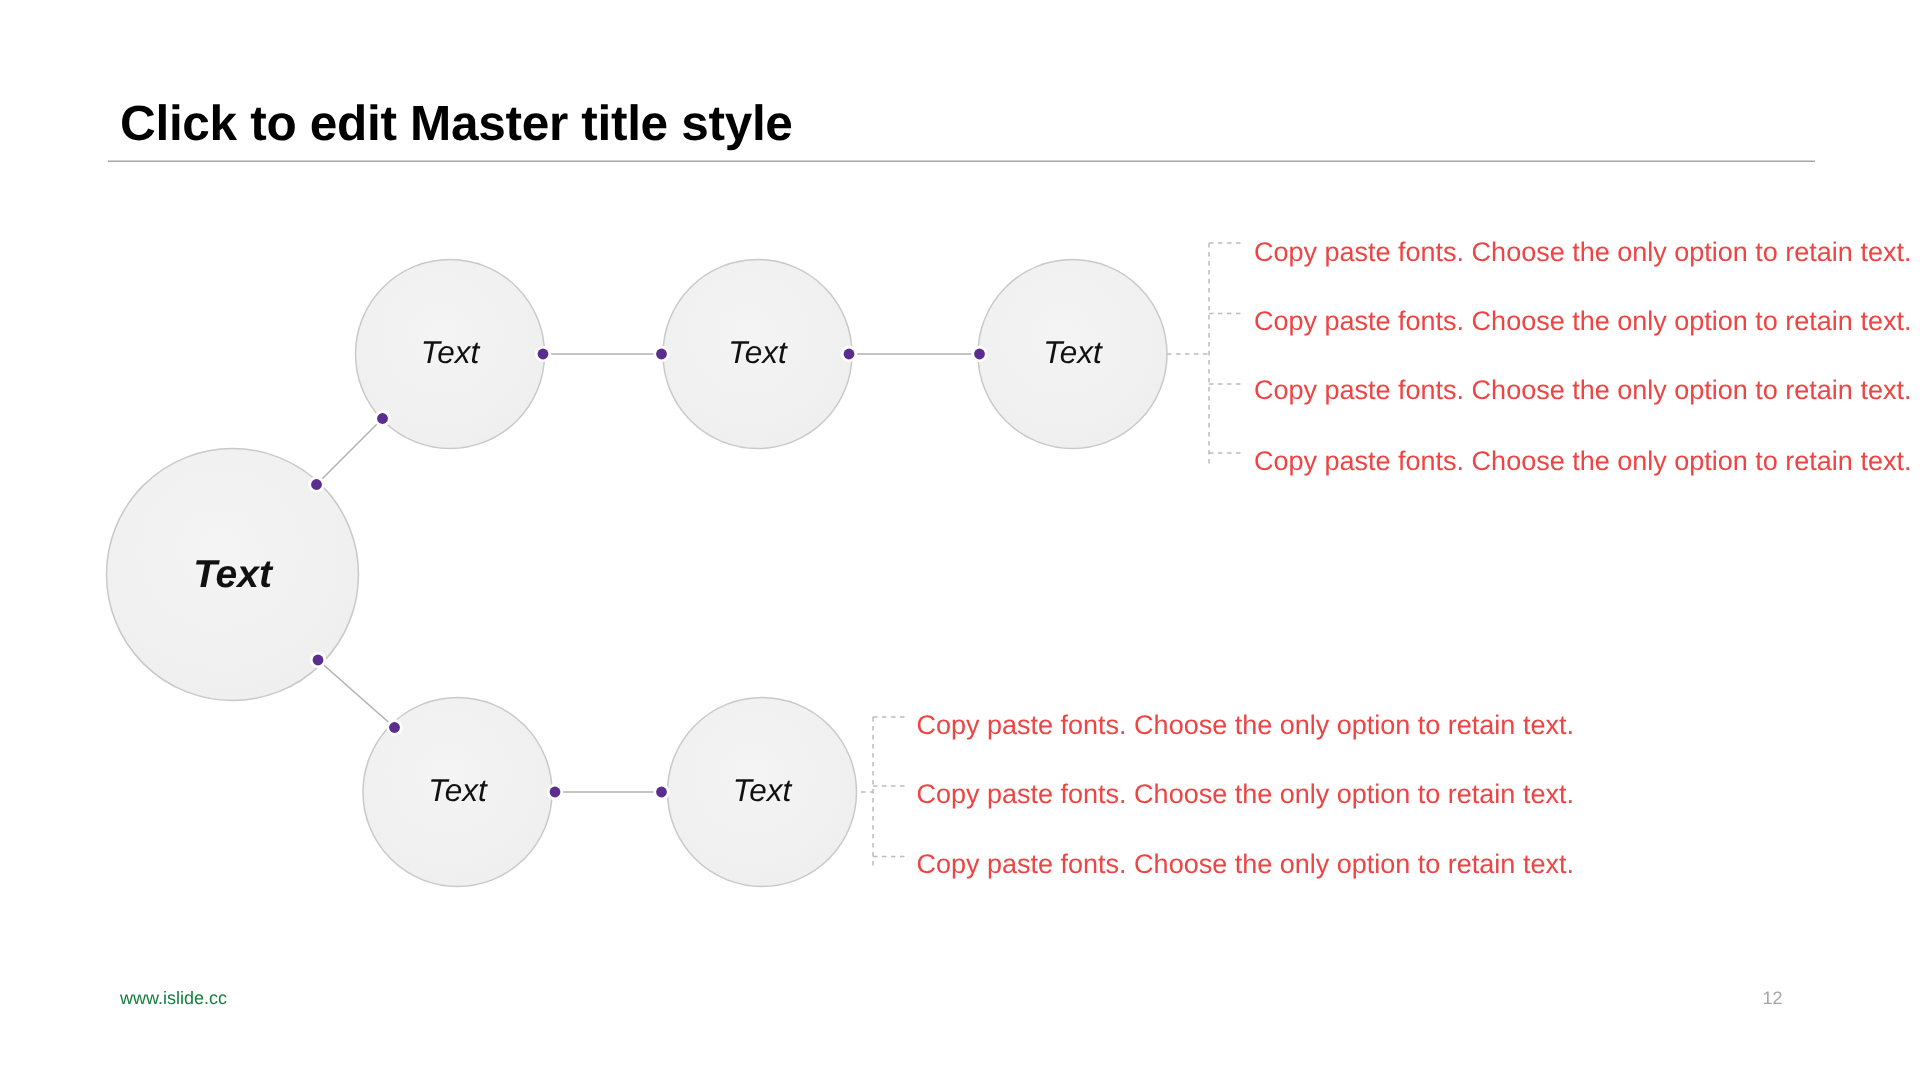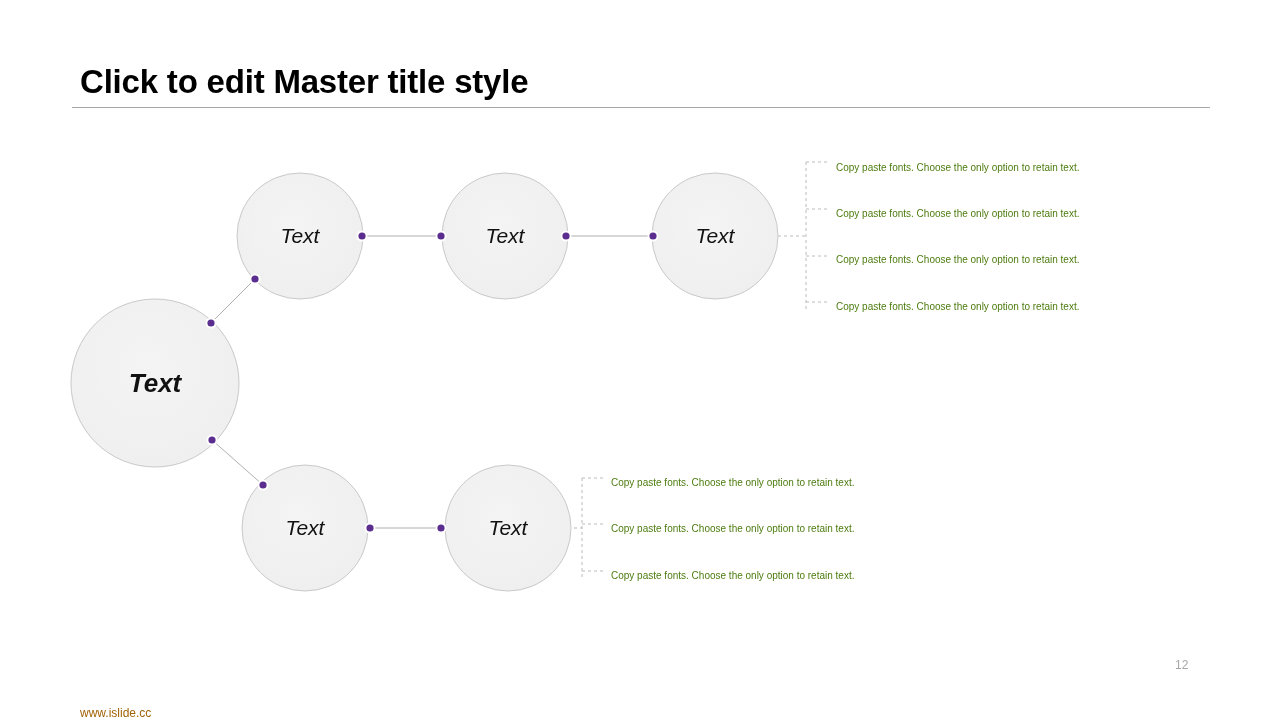--- a/index.html
+++ b/index.html
@@ -71,34 +71,33 @@
     font-weight: normal;
   }
   .node-label.root {
     font-size: 26px;
     font-weight: bold;
   }
 
   
   .body-line {
     position: absolute;
-    font-size: 10px;
-    color: #4d7c0f;
+    font-size: 18px;
+    color: #ef4444;
     white-space: nowrap;
     line-height: 16px;
   }
 
   
   #footer-url {
     position: absolute;
     left: 80px;
     top: 658px;
     font-size: 12px;
-    color: #a16207;
-    margin-top: 48px;
+    color: #15803d;
   }
   #page-number {
     position: absolute;
     left: 1175px;
     top: 658px;
     width: 40px;
     font-size: 12px;
     color: #a6a6a6;
     text-align: left;
   }

